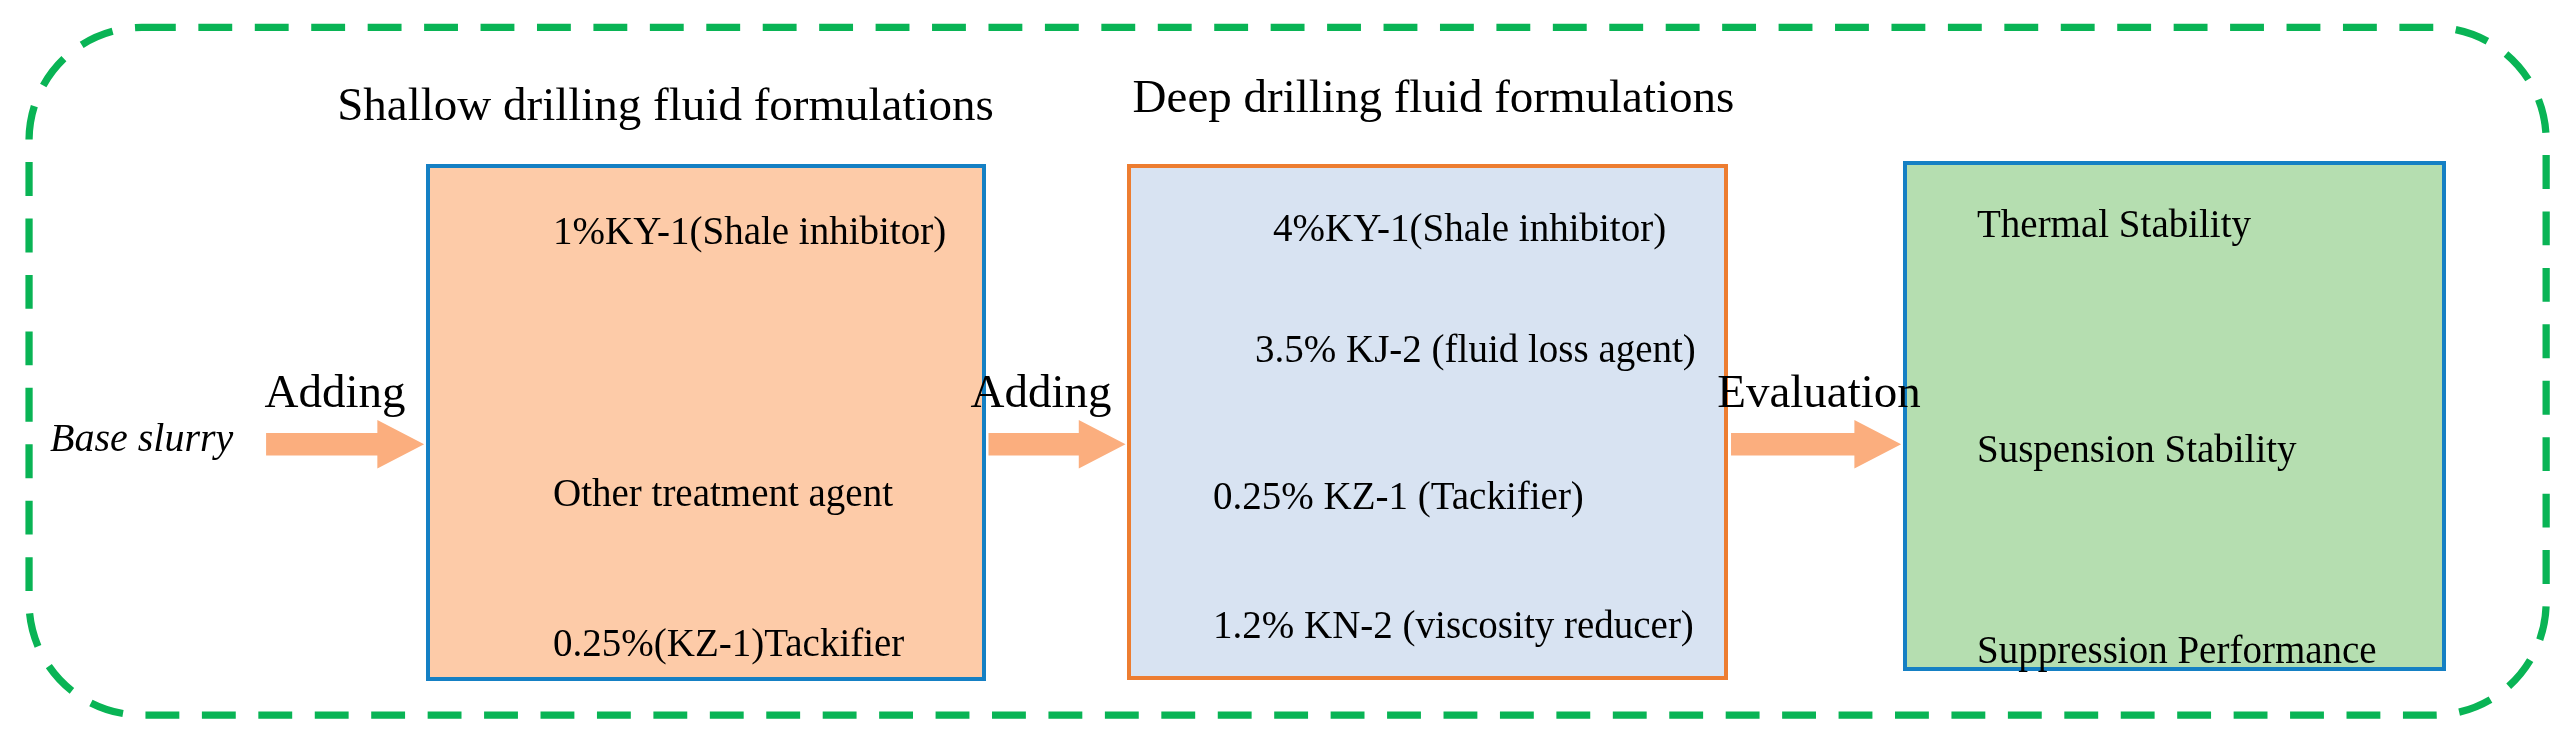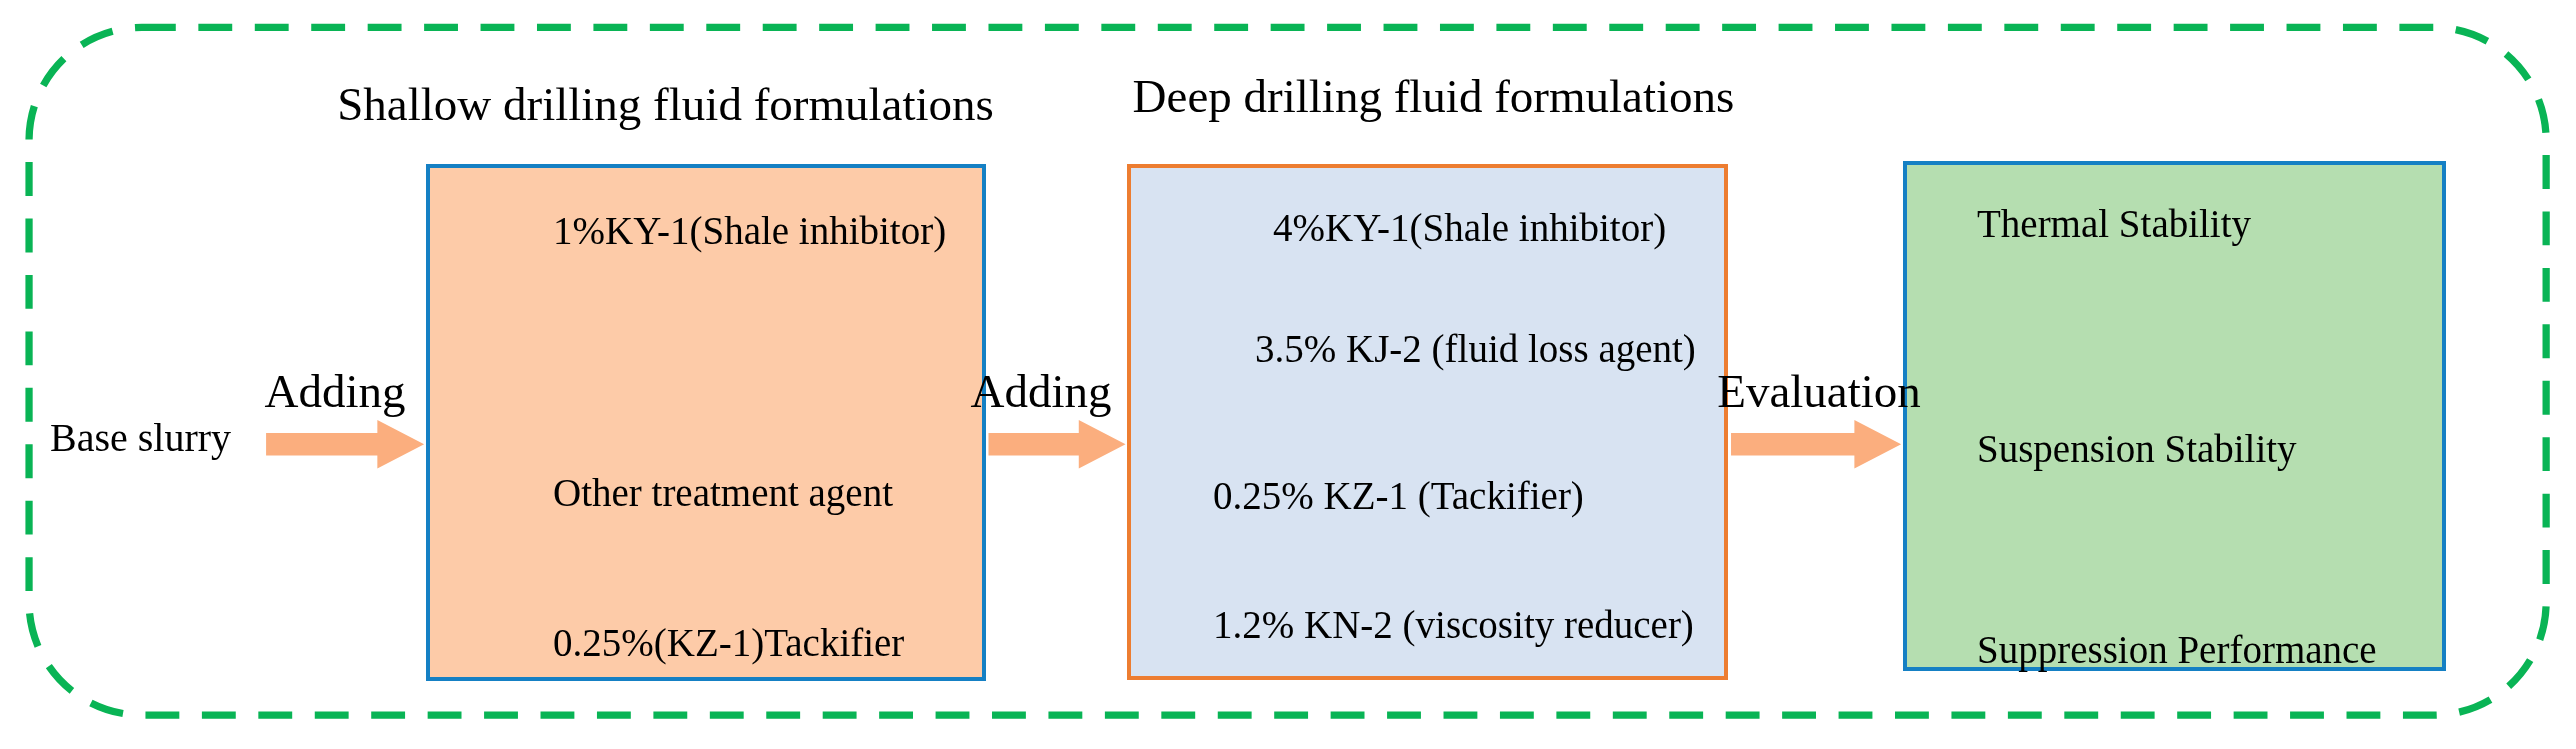--- a/index.html
+++ b/index.html
@@ -31,21 +31,21 @@
   .title{font-size:47px;text-align:center;width:887px;}
   .label{font-size:47px;text-align:center;width:242px;}
   .item{font-size:39px;}
   .start-label{font-size:40px;}
   .fbox{position:absolute;box-sizing:border-box;}
   .box-shallow{left:426px;top:164px;width:560px;height:517px;background:var(--shallow-box-fill);border:4.8px solid var(--box-blue-border);}
   .box-deep{left:1127px;top:164px;width:601px;height:516px;background:var(--deep-box-fill);border:4px solid var(--box-orange-border);}
   .box-eval{left:1903px;top:161px;width:543px;height:510px;background:var(--evaluation-box-fill);border:4.8px solid var(--box-blue-border);}
   .t-shallow{left:222px;top:77px;}
   .t-deep{left:990px;top:69px;}
-  .base-slurry{left:50px;top:415px;}
+  .base-slurry{left:50px;top:415px;font-style:italic;}
   .lbl-adding1{left:214px;top:364px;}
   .lbl-adding2{left:920px;top:364px;}
   .lbl-eval{left:1698px;top:364px;text-align:center;}
   .b1-i1{left:553px;top:209px;}
   .b1-i2{left:553px;top:423px;margin-top:48px;}
   .b1-i3{left:553px;top:621px;}
   .b2-i1{left:1242px;top:206px;margin-left:31px;}
   .b2-i2{left:1213px;top:327px;margin-left:42px;}
   .b2-i3{left:1213px;top:474px;}
   .b2-i4{left:1213px;top:603px;}

